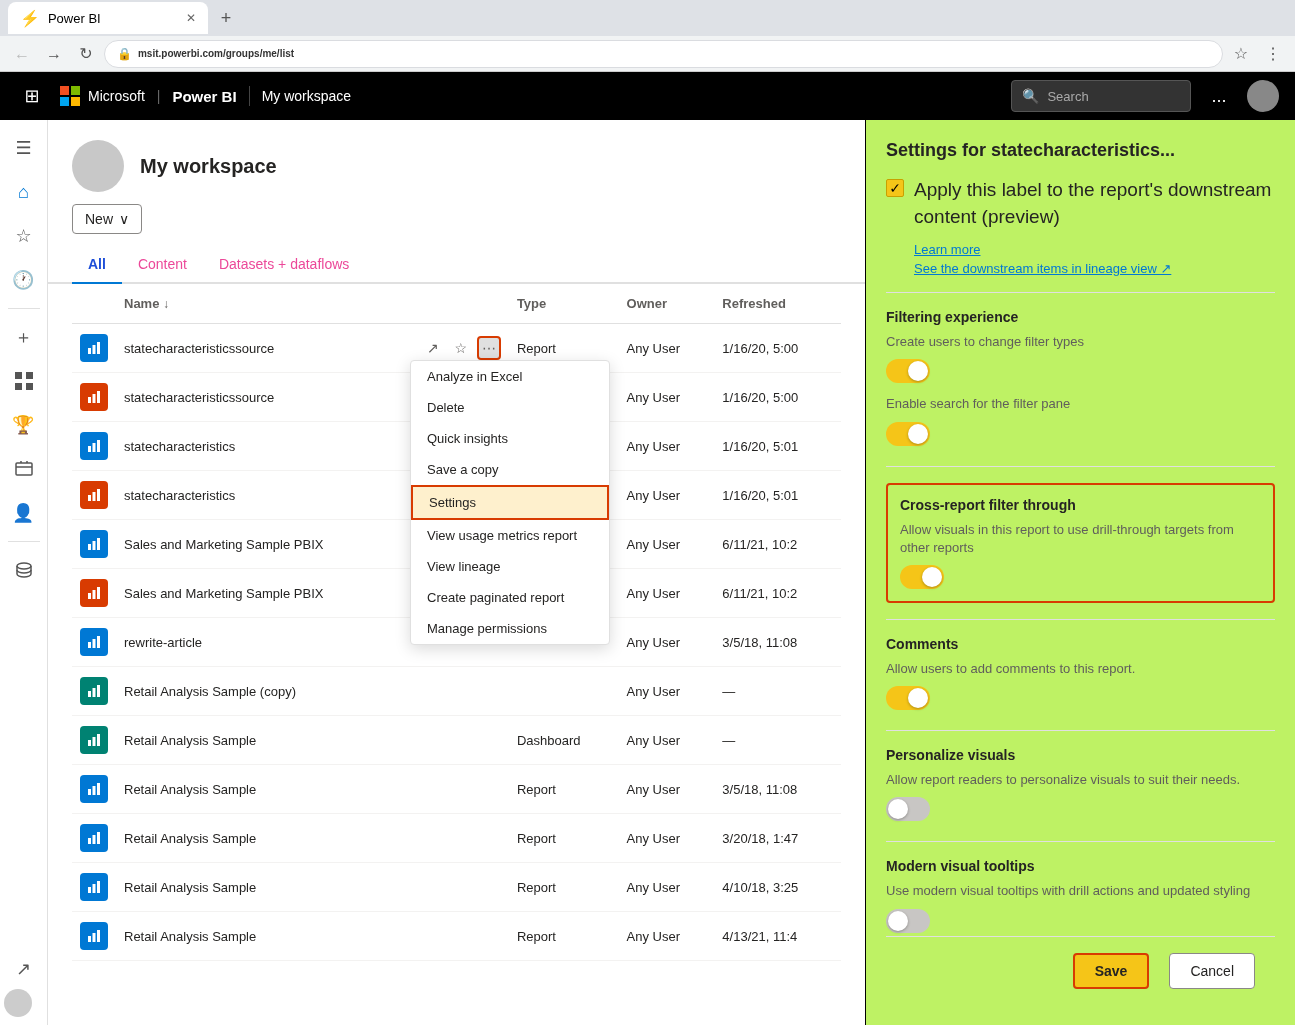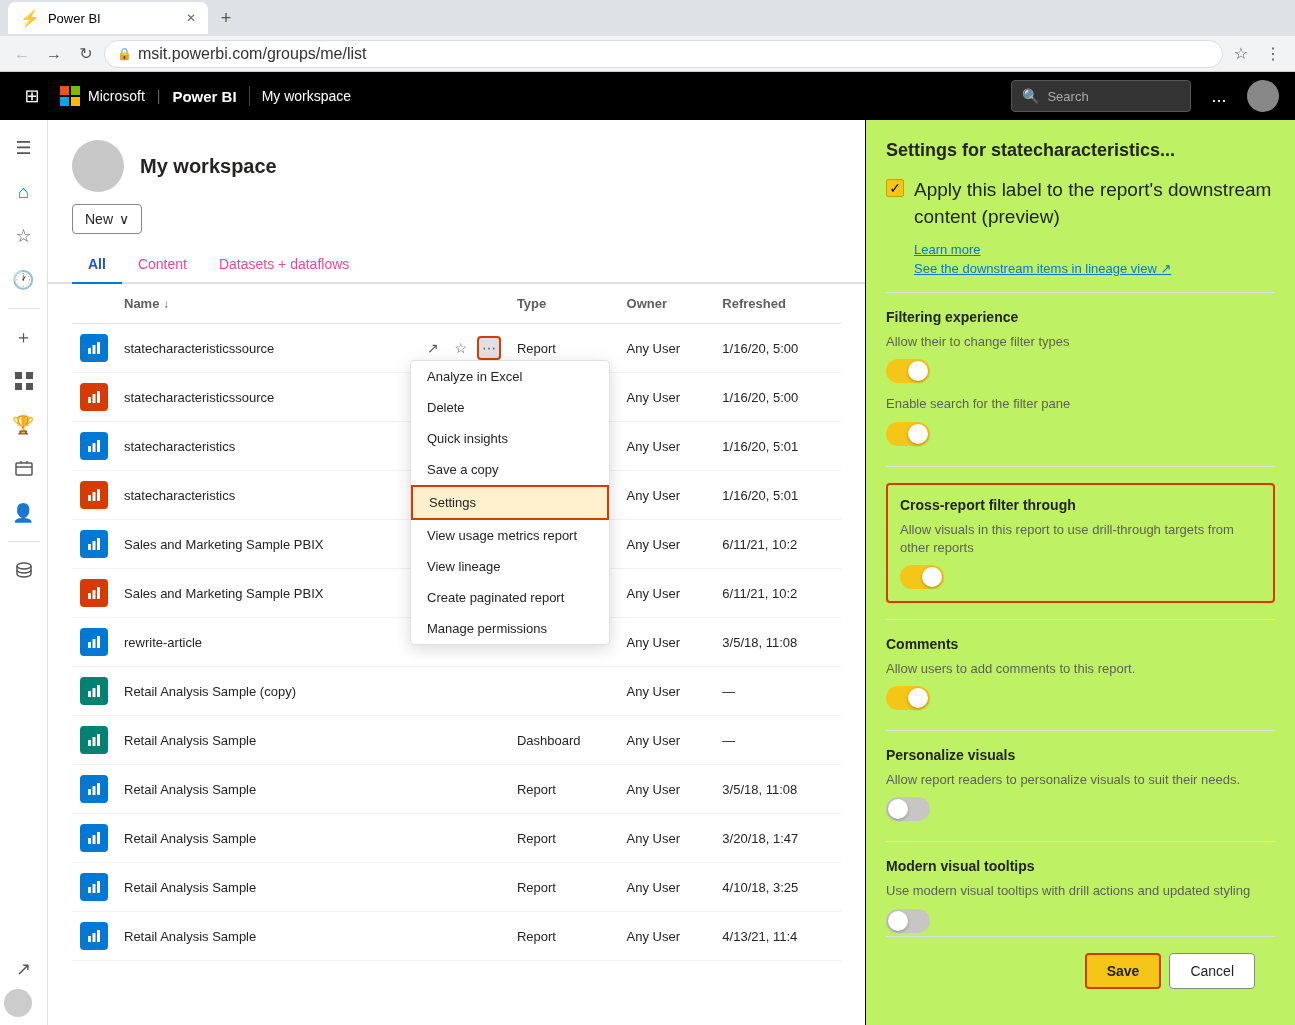--- a/index.html
+++ b/index.html
@@ -6,21 +6,21 @@
     body { font-family: 'Segoe UI', Arial, sans-serif; font-size: 14px; background: #f3f2f1; overflow: hidden; width: 1295px; height: 1025px; }
     .browser-titlebar { display: flex; align-items: center; height: 36px; background: #dee1e6; padding: 0 8px; }
     .browser-tab { display: flex; align-items: center; background: #ffffff; border-radius: 8px 8px 0 0; padding: 0 12px; height: 32px; min-width: 200px; font-size: 13px; gap: 8px; }
     .browser-tab-close { margin-left: auto; cursor: pointer; color: #666; font-size: 12px; }
     .browser-new-tab { width: 28px; height: 28px; display: flex; align-items: center; justify-content: center; border-radius: 50%; cursor: pointer; font-size: 18px; color: #555; margin-left: 4px; }
     .browser-controls { display: flex; align-items: center; height: 36px; background: #f1f3f4; padding: 4px 8px; gap: 4px; border-bottom: 1px solid #ccc; }
     .browser-btn { width: 28px; height: 28px; display: flex; align-items: center; justify-content: center; border-radius: 50%; cursor: pointer; color: #555; font-size: 16px; border: none; background: transparent; }
     .browser-btn.disabled { color: #bbb; cursor: default; }
     .address-bar { flex: 1; height: 28px; border-radius: 14px; background: white; border: 1px solid #dadce0; display: flex; align-items: center; padding: 0 12px; font-size: 13px; gap: 6px; }
     .address-bar .lock-icon { color: #666; font-size: 12px; }
-    .address-text { color: #333; font-size: 16px; }
+    .address-text { color: #333; font-size: 10px; font-weight: bold; }
     .browser-actions { display: flex; gap: 4px; }
 
     
     .pbi-header { background: #000000; height: 48px; display: flex; align-items: center; padding: 0 16px; gap: 12px; }
     .pbi-waffle { color: white; font-size: 18px; cursor: pointer; width: 32px; height: 32px; display: flex; align-items: center; justify-content: center; }
     .pbi-logo { display: flex; align-items: center; gap: 8px; border-right: 1px solid #444; padding-right: 12px; }
     .pbi-header-right { margin-left: auto; display: flex; align-items: center; gap: 12px; }
     .pbi-search { background: #333; border: 1px solid #555; border-radius: 4px; height: 32px; display: flex; align-items: center; padding: 0 10px; gap: 8px; min-width: 180px; cursor: pointer; }
     .pbi-search-icon { color: #aaa; font-size: 14px; }
     .pbi-search-text { color: #aaa; font-size: 13px; }
@@ -78,21 +78,21 @@
     .toggle.off { background: #c8c6c4; }
     .toggle-thumb { width: 20px; height: 20px; border-radius: 50%; background: white; position: absolute; top: 2px; transition: left 0.2s; box-shadow: 0 1px 3px rgba(0,0,0,0.3); }
     .toggle.on .toggle-thumb { left: 22px; }
     .toggle.off .toggle-thumb { left: 2px; }
     .checkbox-row { display: flex; align-items: flex-start; gap: 10px; margin-bottom: 12px; }
     .checkbox-yellow { width: 18px; height: 18px; background: #f5c518; border: 1px solid #c8a000; border-radius: 2px; display: flex; align-items: center; justify-content: center; flex-shrink: 0; margin-top: 2px; }
     .checkbox-text { font-size: 19px; color: #252423; line-height: 1.4; }
     .cross-report-box { border: 2px solid #d83b01; border-radius: 4px; padding: 12px; margin-bottom: 12px; }
 
     
-    .settings-footer { padding: 16px 20px; display: flex; justify-content: flex-end; gap: 8px; border-top: 1px solid #e0e0e0; margin-top: auto; }
+    .settings-footer { padding: 16px 20px; display: flex; justify-content: flex-end; gap: 20px; border-top: 1px solid #e0e0e0; margin-top: auto; }
     .btn-save { background: #f5c518; border: 2px solid #d83b01; color: #252423; padding: 8px 20px; border-radius: 4px; cursor: pointer; font-size: 14px; font-weight: 600; }
     .btn-cancel { background: white; border: 1px solid #8a8886; color: #252423; padding: 8px 20px; border-radius: 4px; cursor: pointer; font-size: 14px; }
 
     .sort-icon { font-size: 12px; color: #605e5c; }
     .name-col { min-width: 200px; }
 
     .settings-inner { display: flex; flex-direction: column; height: 100%; }
     .settings-body { flex: 1; overflow-y: auto; }
   </style>
 </head>
@@ -544,21 +544,21 @@
           <div class="checkbox-yellow">✓</div>
           <span class="checkbox-text">Apply this label to the report's downstream content (preview)</span>
         </div>
         <a class="settings-link" style="margin-left:28px;">Learn more</a>
         <a class="settings-link" style="margin-left:28px; margin-bottom:12px;">See the downstream items in lineage view ↗</a>
 
         <div class="settings-divider"></div>
 
         <div class="settings-section">
           <div class="settings-section-title">Filtering experience</div>
-          <div class="settings-description">Allow their to change filter types</div>
+          <div class="settings-description">Create users to change filter types</div>
           <div class="toggle-row">
             <div class="toggle on">
               <div class="toggle-thumb"></div>
             </div>
           </div>
           <div class="settings-description" style="margin-top:12px;">Enable search for the filter pane</div>
           <div class="toggle-row">
             <div class="toggle on">
               <div class="toggle-thumb"></div>
             </div>

